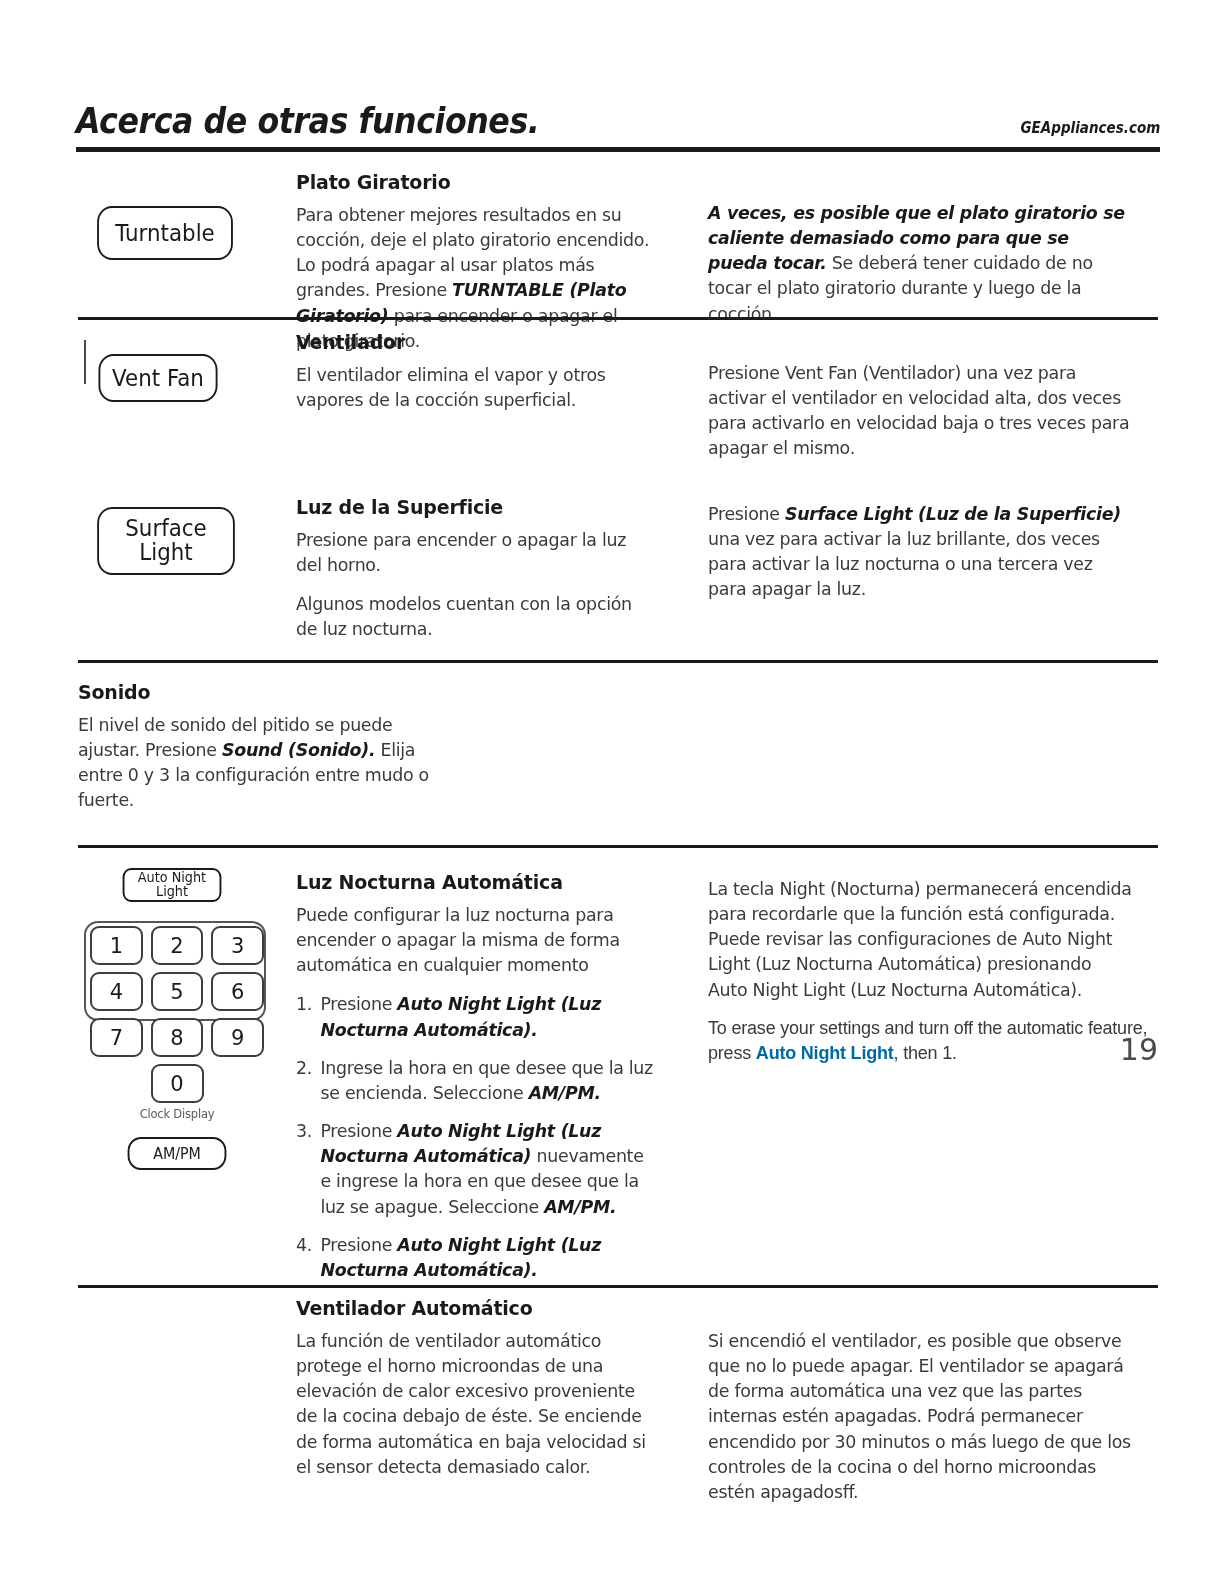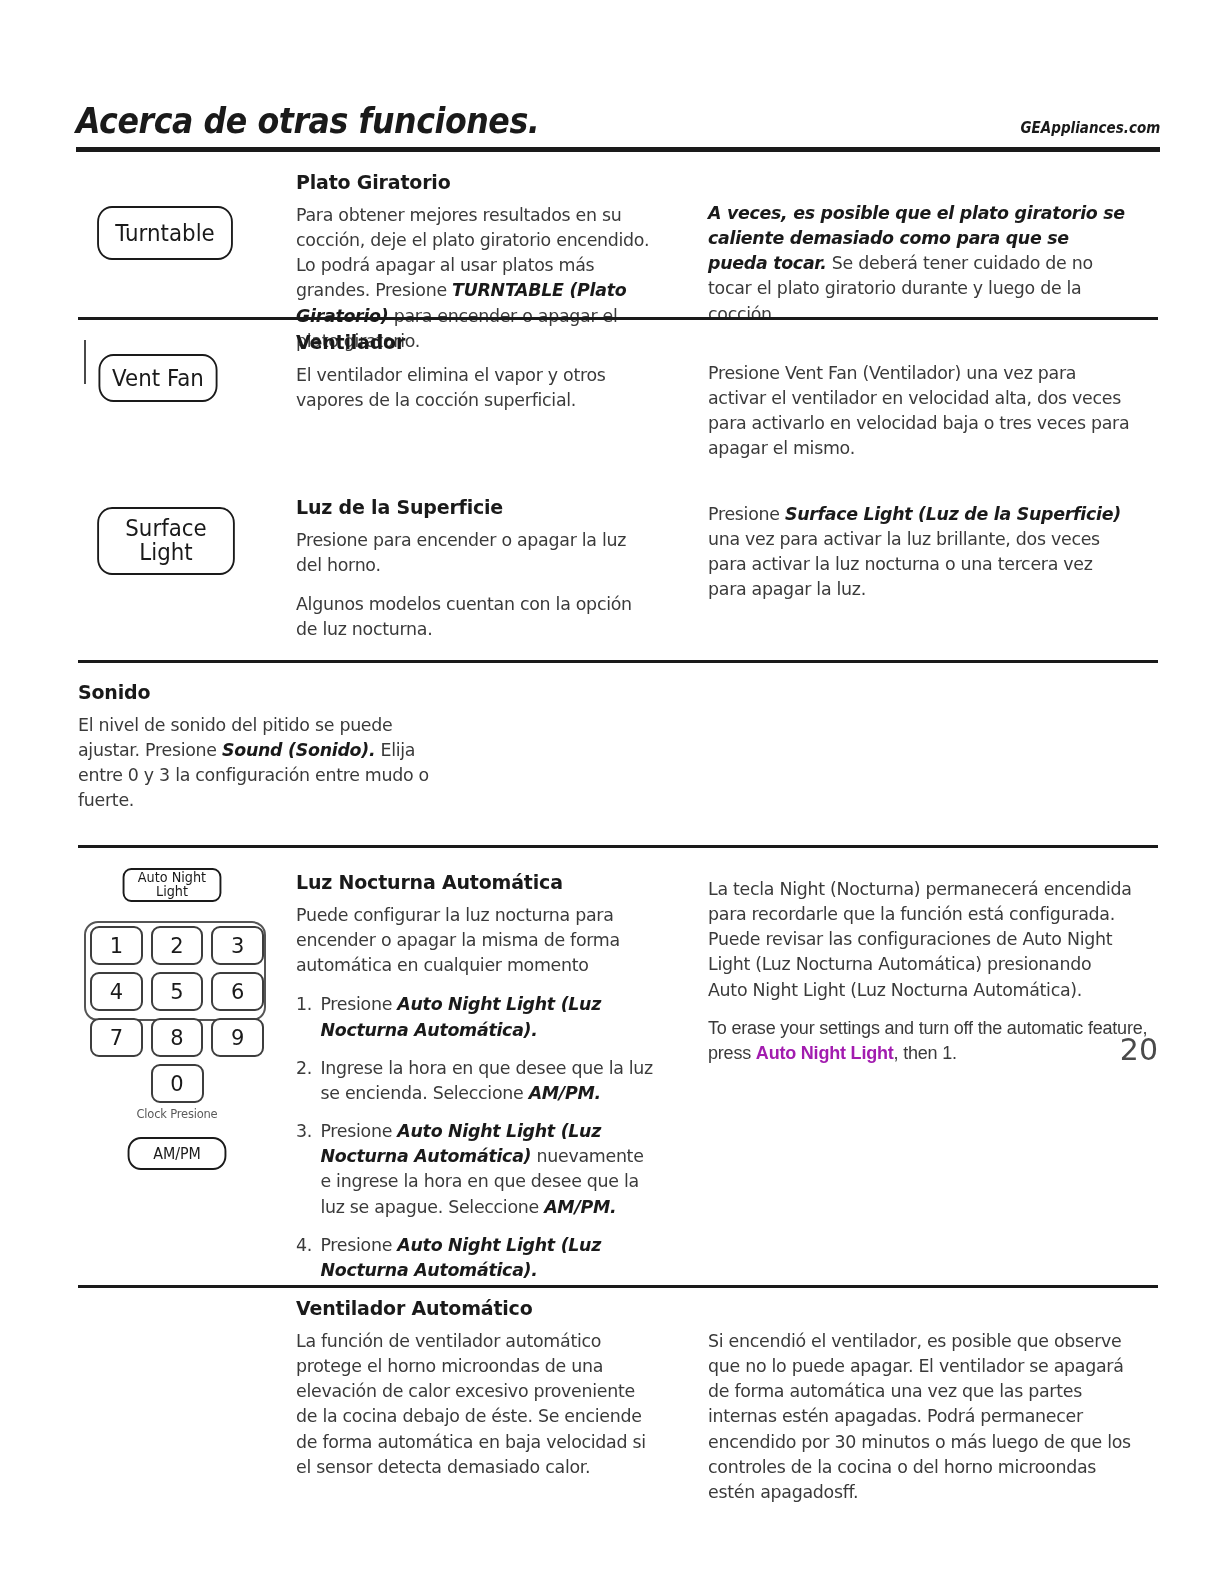--- a/index.html
+++ b/index.html
@@ -159,21 +159,21 @@
     color: #1a1a1a;
   }
   p.plain-en {
     margin: 14px 0 0 0;
     font-family: "Liberation Sans", sans-serif;
     font-size: 18px;
     line-height: 1.38;
     color: #3a3a3a;
     letter-spacing: -0.2px;
   }
-  p.plain-en b { font-weight: bold; color: #a21caf; }
+  p.plain-en b { font-weight: bold; color: #0369a1; }
 
   
   ol.steps {
     margin: 4px 0 0 0;
     padding: 0;
     list-style: none;
   }
   ol.steps li {
     position: relative;
     margin: 0 0 13px 0;
@@ -386,21 +386,21 @@
         <div class="key">6</div>
       </div>
       <div class="key-row">
         <div class="key">7</div>
         <div class="key">8</div>
         <div class="key">9</div>
       </div>
       <div class="key-zero-row">
         <div class="key">0</div>
       </div>
-      <div class="clock-label">Clock Presione</div>
+      <div class="clock-label">Clock Display</div>
       <div class="ampm-btn">AM/PM</div>
     </div>
   </div>
 
   <div class="section" style="top:870px;">
     <div class="col-btn"></div>
     <div class="col-mid">
       <h3 class="subhead">Luz Nocturna Automática</h3>
       <p class="body">Puede configurar la luz nocturna para encender o apagar la misma de forma automática en cualquier momento</p>
       <ol class="steps">
@@ -430,15 +430,15 @@
     <div class="col-btn"></div>
     <div class="col-mid">
       <h3 class="subhead">Ventilador Automático</h3>
       <p class="body">La función de ventilador automático protege el horno microondas de una elevación de calor excesivo proveniente de la cocina debajo de éste. Se enciende de forma automática en baja velocidad si el sensor detecta demasiado calor.</p>
     </div>
     <div class="col-right">
       <p class="body" style="margin-top:32px;">Si encendió el ventilador, es posible que observe que no lo puede apagar. El ventilador se apagará de forma automática una vez que las partes internas estén apagadas. Podrá permanecer encendido por 30 minutos o más luego de que los controles de la cocina o del horno microondas estén apagadosff.</p>
     </div>
   </div>
 
-  <div class="page-number">20</div>
+  <div class="page-number">19</div>
 
 </div>
 
 </body></html>

